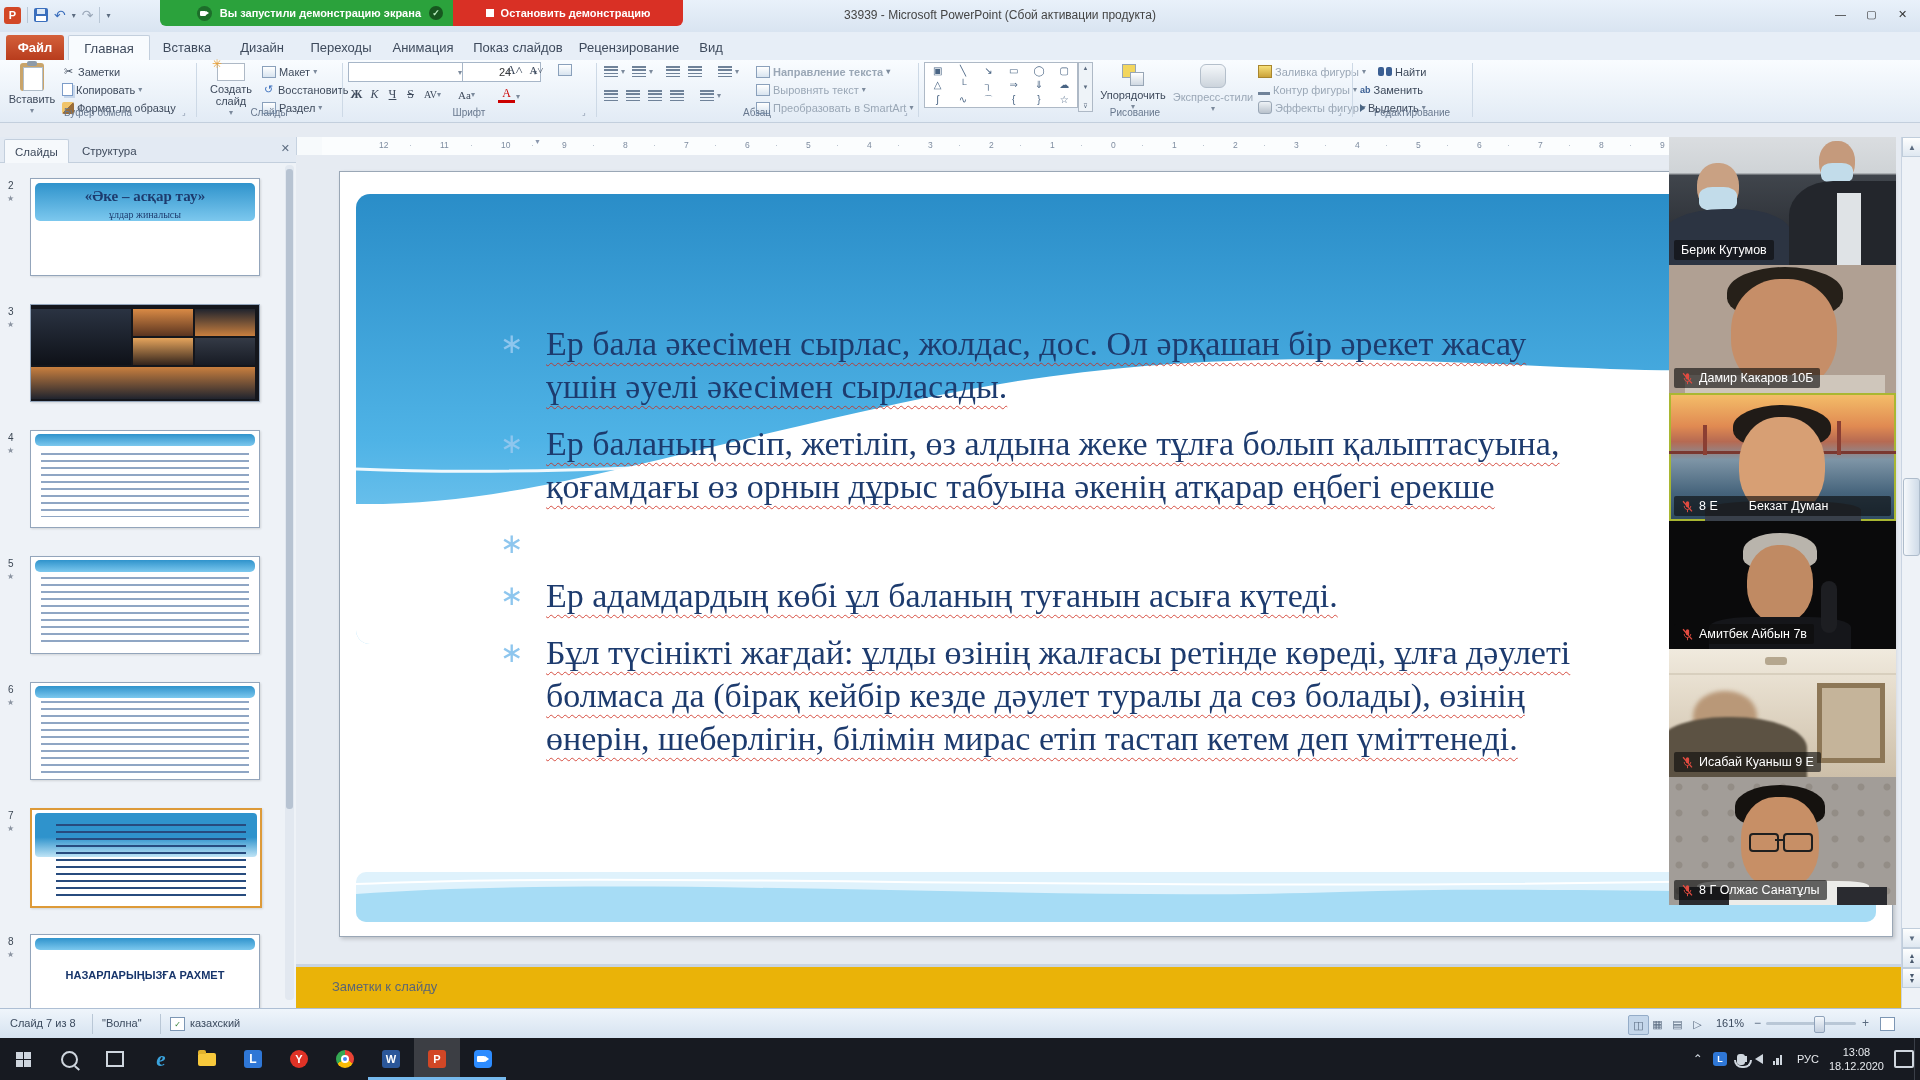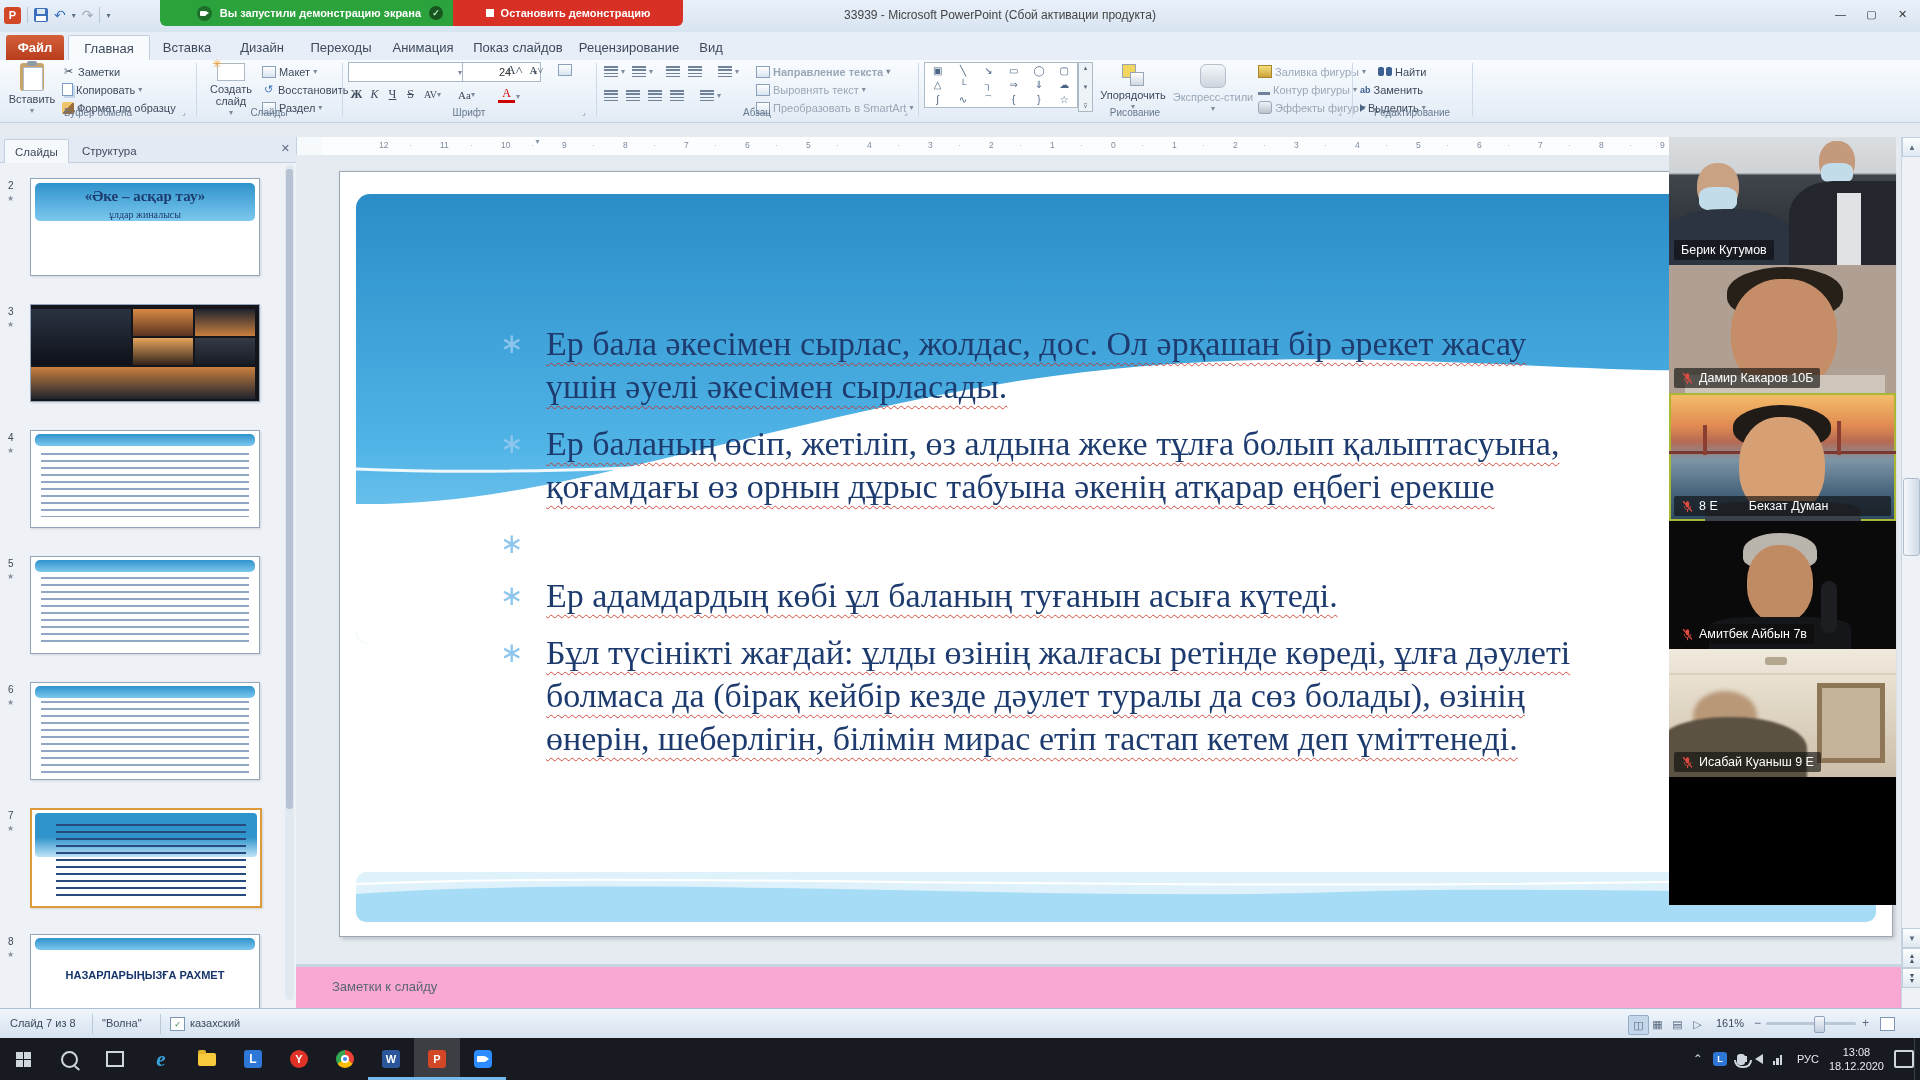--- a/index.html
+++ b/index.html
@@ -131,21 +131,21 @@
     border:1px solid #9aa7b6;box-shadow:2px 2px 4px rgba(0,0,0,.18);overflow:hidden;}
   .bullets{position:absolute;left:160px;top:150px;right:0;}
   .bullet{display:flex;margin-bottom:14px;}
   .mark{width:46px;flex:none;font-family:"Liberation Serif",serif;font-size:28px;color:#8ec6ee;padding-top:5px;}
   .bline{white-space:nowrap;font-family:"Liberation Serif",serif;font-size:34px;line-height:43px;color:#1d3b6e;
     text-decoration-line:underline;text-decoration-style:wavy;text-decoration-color:rgba(205,40,25,.8);
     text-decoration-thickness:1px;text-underline-offset:7px;}
 
   
   .notesplit{left:296px;top:964px;width:1605px;height:3px;background:#c9d4e2;}
-  .notes{left:296px;top:967px;width:1605px;height:41px;background:#f9a8d4;border-bottom:1px solid #c3cfdd;}
+  .notes{left:296px;top:967px;width:1605px;height:41px;background:#eab308;border-bottom:1px solid #c3cfdd;}
   .notes span{position:absolute;left:36px;top:12px;font-size:13px;color:#5a6575;}
   .statusbar{left:0;top:1008px;width:1920px;height:30px;background:linear-gradient(#eff5fb,#d5e2f0);
     border-top:1px solid #aebfd4;font-size:11px;color:#3b4a5e;}
   .st{position:absolute;top:8px;}
   .ssep{position:absolute;top:5px;width:1px;height:20px;background:#b9c7d6;}
   .spell{position:absolute;top:8px;width:13px;height:12px;background:#fff;border:1px solid #7c96b4;font-size:8px;
     color:#2e7d32;display:flex;align-items:center;justify-content:center;}
   .viewbtn{position:absolute;top:6px;width:19px;height:18px;display:flex;align-items:center;justify-content:center;
     font-size:11px;color:#5a6b80;border-radius:2px;}
   .viewbtn.on{background:#c4d6ea;border:1px solid #94acc8;}
@@ -793,20 +793,39 @@
         <svg class="micoff" viewBox="0 0 16 16">
             <rect x="6" y="1.5" width="4" height="7.5" rx="2" fill="#e14b40"></rect>
             <path d="M4 7.5c0 2.3 1.8 4.2 4 4.2s4-1.9 4-4.2" stroke="#e14b40" fill="none" stroke-width="1.2"></path>
             <line x1="8" y1="11.7" x2="8" y2="15" stroke="#e14b40" stroke-width="1.2"></line>
             <line x1="2.5" y1="1.5" x2="13.5" y2="14" stroke="#e14b40" stroke-width="1.6"></line>
           </svg>
         <span>Исабай Куаныш 9 Е</span>
       </div>
     </div>
 
+    <div class="tile" style="top:640px;background:#a29d98;background-image:radial-gradient(circle at 10px 10px, #938d86 3px, transparent 4px);background-size:26px 26px;">
+      <div class="blob" style="left:66px;top:8px;width:90px;height:42px;background:#15120f;border-radius:50% 50% 34% 34%;"></div>
+      <div class="blob" style="left:72px;top:20px;width:78px;height:92px;background:#c78f66;border-radius:44%;"></div>
+      <div class="blob" style="left:80px;top:56px;width:26px;height:15px;border:2px solid #1f1f1f;border-radius:4px;"></div>
+      <div class="blob" style="left:114px;top:56px;width:26px;height:15px;border:2px solid #1f1f1f;border-radius:4px;"></div>
+      <div class="blob" style="left:106px;top:62px;width:10px;height:2px;background:#1f1f1f;"></div>
+      <div class="blob" style="left:28px;top:104px;width:172px;height:26px;background:#ecece9;border-radius:18% 18% 0 0;"></div>
+      <div class="blob" style="left:10px;top:110px;width:50px;height:20px;background:#2a2b30;"></div>
+      <div class="blob" style="left:168px;top:110px;width:50px;height:20px;background:#2a2b30;"></div>
+      <div class="namebar">
+        <svg class="micoff" viewBox="0 0 16 16">
+            <rect x="6" y="1.5" width="4" height="7.5" rx="2" fill="#e14b40"></rect>
+            <path d="M4 7.5c0 2.3 1.8 4.2 4 4.2s4-1.9 4-4.2" stroke="#e14b40" fill="none" stroke-width="1.2"></path>
+            <line x1="8" y1="11.7" x2="8" y2="15" stroke="#e14b40" stroke-width="1.2"></line>
+            <line x1="2.5" y1="1.5" x2="13.5" y2="14" stroke="#e14b40" stroke-width="1.6"></line>
+          </svg>
+        <span>8 Г Олжас Санатұлы</span>
+      </div>
+    </div>
   </div>
 
   <div class="ab taskbar">
     <div class="tbtn" style="left:0;">
         <span class="winlogo">
           <i></i>
           <i></i>
           <i></i>
           <i></i>
         </span>

